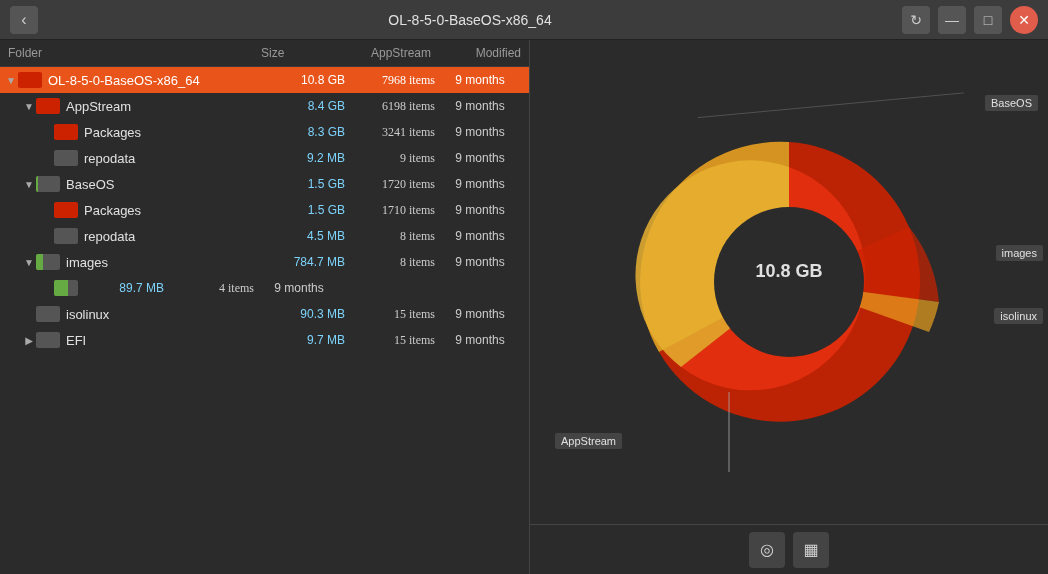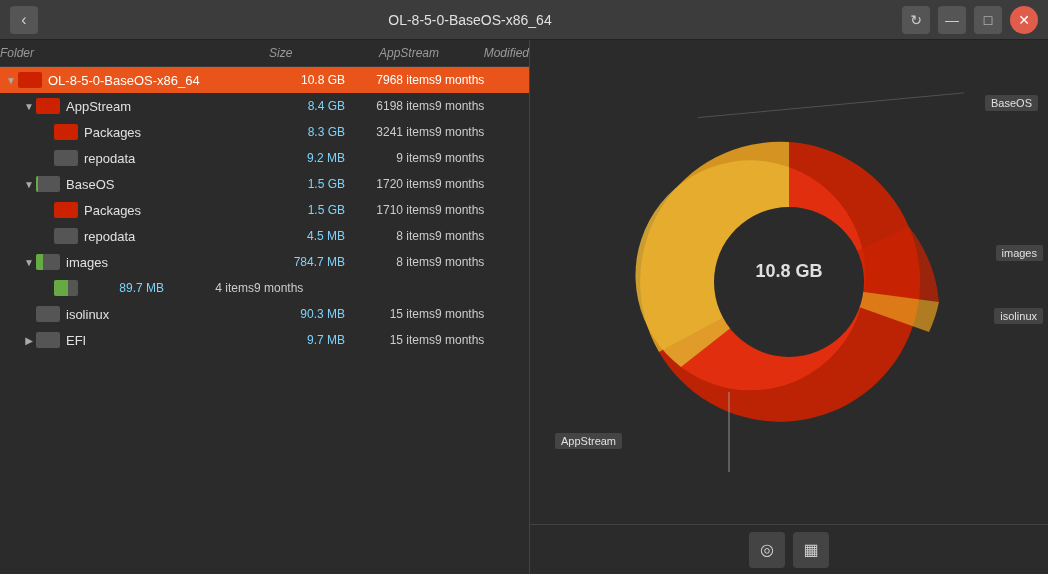--- a/index.html
+++ b/index.html
@@ -66,26 +66,25 @@
       width: 530px;
       background: #2b2b2b;
       border-right: 1px solid #444;
       display: flex;
       flex-direction: column;
     }
 
     
     .col-headers {
       display: flex;
-      padding: 6px 0;
+      padding: 6px 8px;
       color: #999;
       font-size: 12px;
       border-bottom: 1px solid #3a3a3a;
       background: #2b2b2b;
-      font-style: italic;
     }
     .col-folder { flex: 1; }
     .col-size { width: 80px; text-align: left; }
     .col-contents { width: 90px; text-align: right; }
     .col-modified { width: 90px; text-align: right; }
 
     
     .tree {
       flex: 1;
       overflow-y: auto;
@@ -112,22 +111,22 @@
     .folder-icon {
       width: 24px; height: 16px;
       border-radius: 2px;
       margin-right: 6px;
       display: flex; align-items: center; justify-content: center;
       flex-shrink: 0;
     }
 
     .row-name { flex: 1; white-space: nowrap; overflow: hidden; text-overflow: ellipsis; color: #e0e0e0; font-size: 13px; }
     .row-size { width: 80px; text-align: right; color: #7dd3fc; font-size: 12px; }
-    .row-contents { width: 90px; text-align: right; color: #ccc; font-size: 12px; }
-    .row-modified { width: 90px; text-align: left; color: #ccc; font-size: 12px; }
+    .row-contents { width: 90px; text-align: right; color: #ccc; font-size: 12px; font-family: Liberation Serif, serif; }
+    .row-modified { width: 90px; text-align: center; color: #ccc; font-size: 12px; }
 
     
     .chart-panel {
       flex: 1;
       background: #2b2b2b;
       display: flex;
       flex-direction: column;
       position: relative;
     }
     .chart-area {

